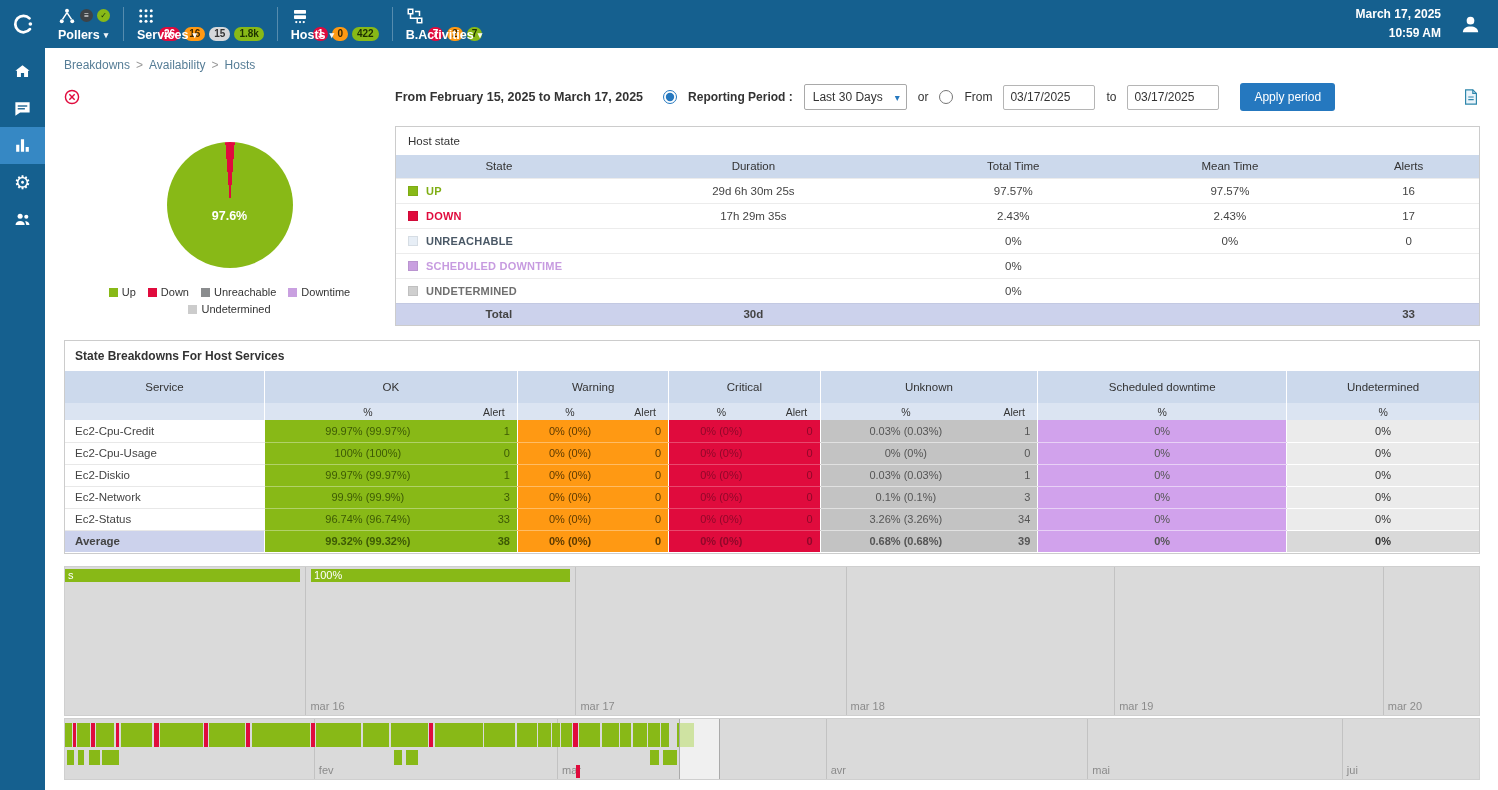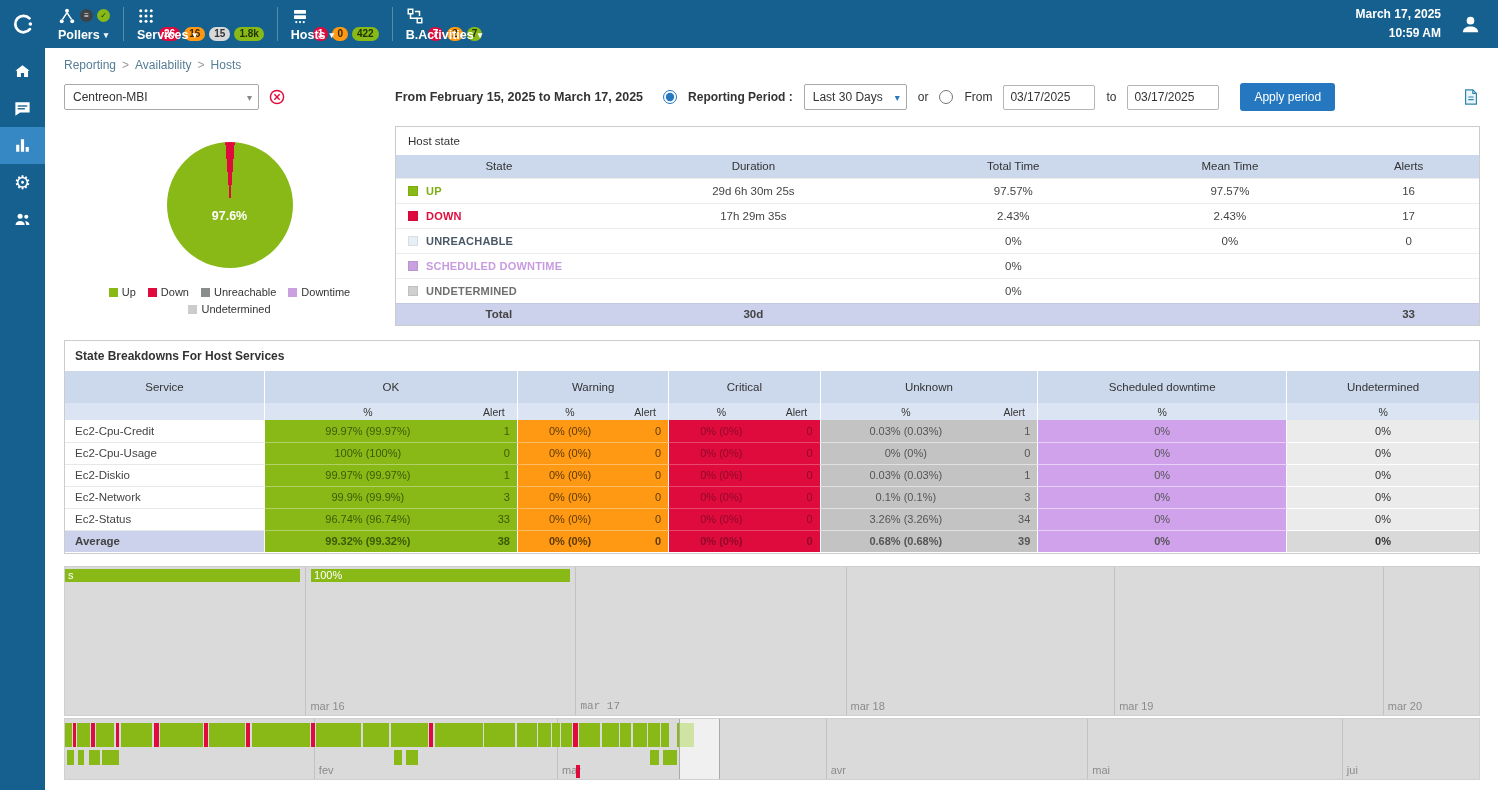--- a/index.html
+++ b/index.html
@@ -257,26 +257,25 @@
           <circle cx="16.8" cy="8.6" r="2.6"></circle>
           <path d="M15.5 13.8c2.9.3 5.3 1.9 5.3 5.2h-4"></path>
         </svg>
       </span>
     </div>
 </aside>
 
 <main class="content">
 
   <div class="breadcrumb">
-    <span class="bc-link">Reporting</span><span class="bc-sep">&gt;</span><span class="bc-link">Availability</span><span class="bc-sep">&gt;</span><span class="bc-link">Hosts</span>
+    <span class="bc-link">Breakdowns</span><span class="bc-sep">&gt;</span><span class="bc-link">Availability</span><span class="bc-sep">&gt;</span><span class="bc-link">Hosts</span>
   </div>
 
   <div class="filter-row">
     <div class="fr-left">
-      <span class="selwrap"><select class="sel host-sel"><option>Centreon-MBI</option></select></span>
       <button class="icon-btn"><span><svg viewBox="0 0 18 18" width="16" height="16">
               <circle cx="9" cy="9" r="7.4" fill="none" stroke="#e00b3d" stroke-width="1.6"></circle>
               <path d="M6 6l6 6M12 6l-6 6" stroke="#e00b3d" stroke-width="1.6"></path>
             </svg></span></button>
     </div>
     <div class="fr-mid">
       <span class="range-text">From February 15, 2025 to March 17, 2025</span>
       <input type="radio" name="period-mode" checked="" style="">
       <span class="lbl-bold">Reporting Period :</span>
       <span class="selwrap blue"><select class="sel period-sel"><option>Last 30 Days</option></select></span>
@@ -513,21 +512,21 @@
         </tr>
       </tbody>
     </table>
   </section>
 
   <section class="tl-panel">
     <div class="tl-main" id="tl-main">
         <div class="tl-grid" style="left: 17%;"></div>
         <div class="tl-xlabel" style="left: calc(17% + 5px);">mar 16</div>
         <div class="tl-grid" style="left: 36.1%;"></div>
-        <div class="tl-xlabel" style="left: calc(36.1% + 5px); font-family: Liberation Mono, monospace;">mar 17</div>
+        <div class="tl-xlabel" style="left: calc(36.1% + 5px);">mar 17</div>
         <div class="tl-grid" style="left: 55.2%;"></div>
         <div class="tl-xlabel" style="left: calc(55.2% + 5px);">mar 18</div>
         <div class="tl-grid" style="left: 74.2%;"></div>
         <div class="tl-xlabel" style="left: calc(74.2% + 5px);">mar 19</div>
         <div class="tl-grid" style="left: 93.2%;"></div>
         <div class="tl-xlabel" style="left: calc(93.2% + 5px);">mar 20</div>
         <div class="tl-bar" style="left: 0%; width: 16.6%;">s</div>
         <div class="tl-bar" style="left: 17.4%; width: 18.3%;">100%</div>
       </div>
     <div class="tl-brush" id="tl-brush">

